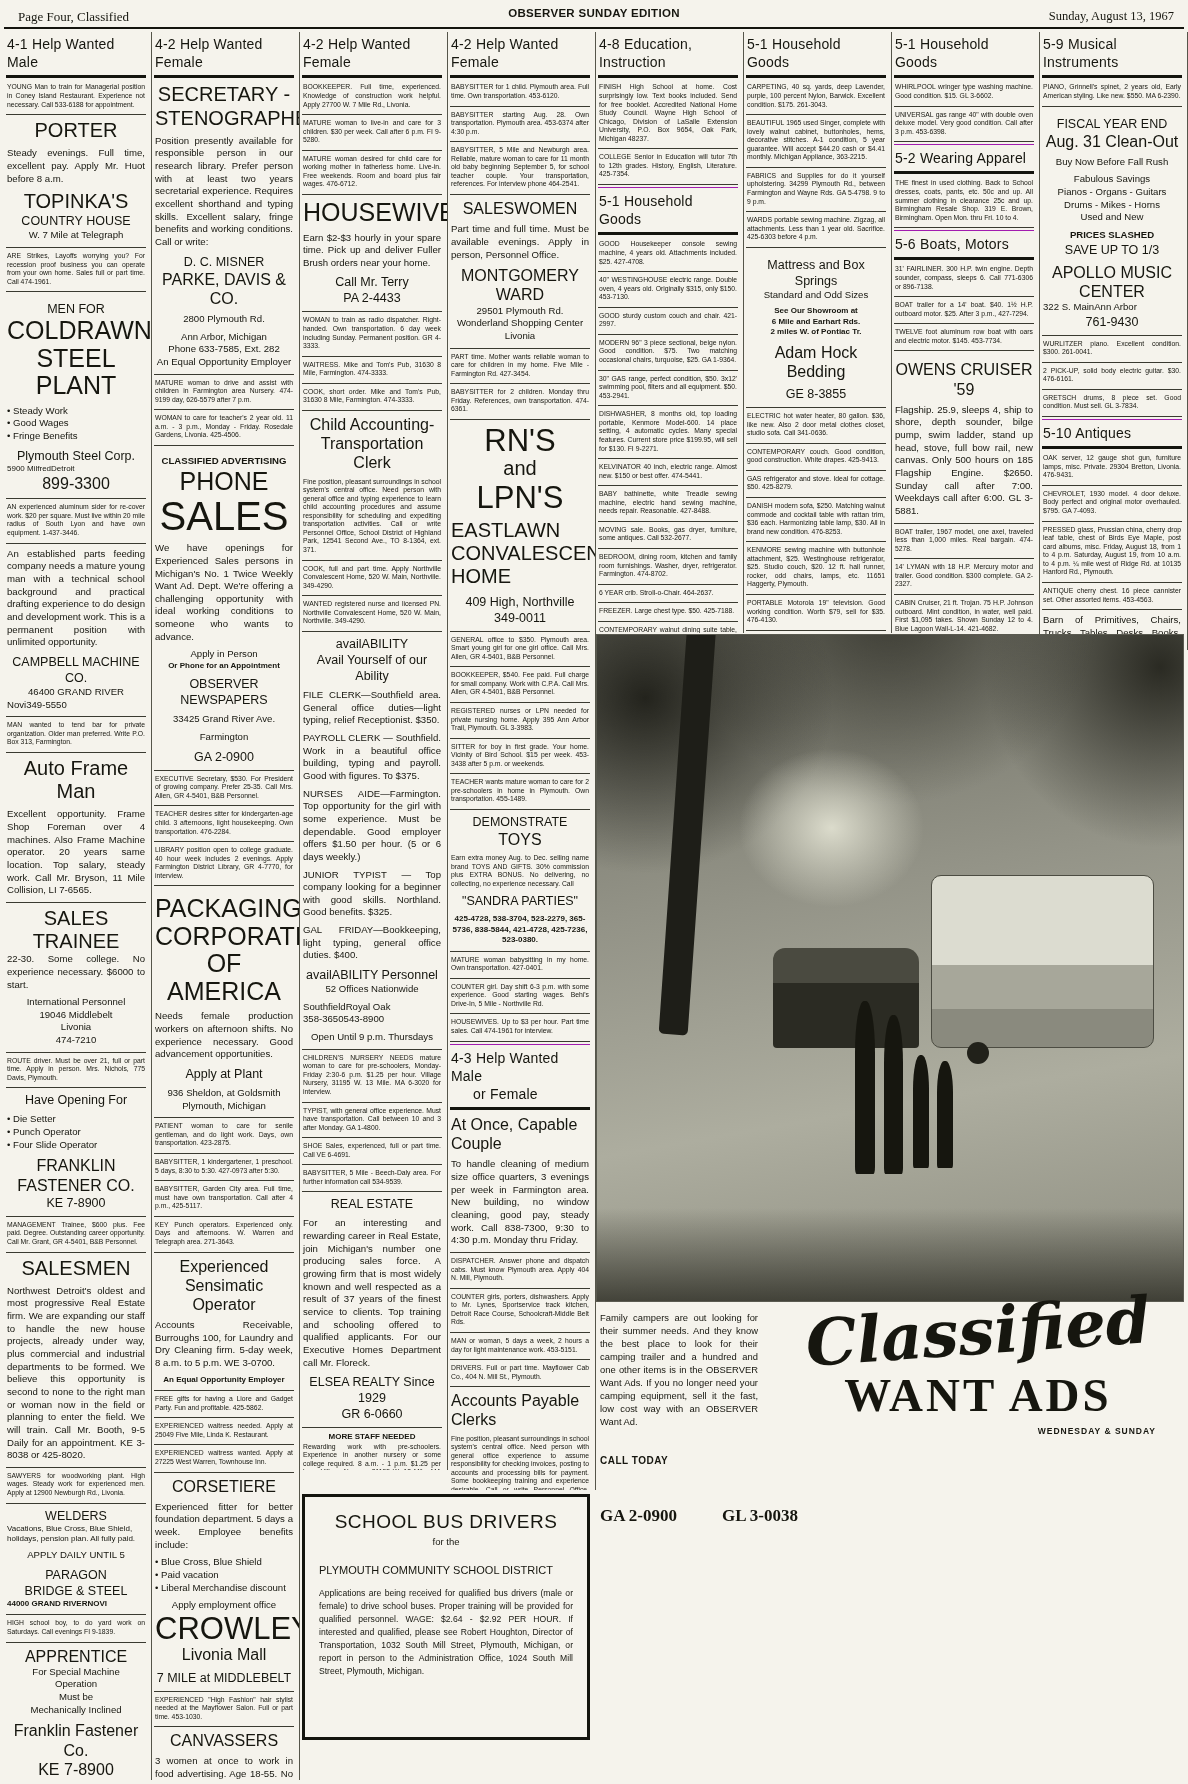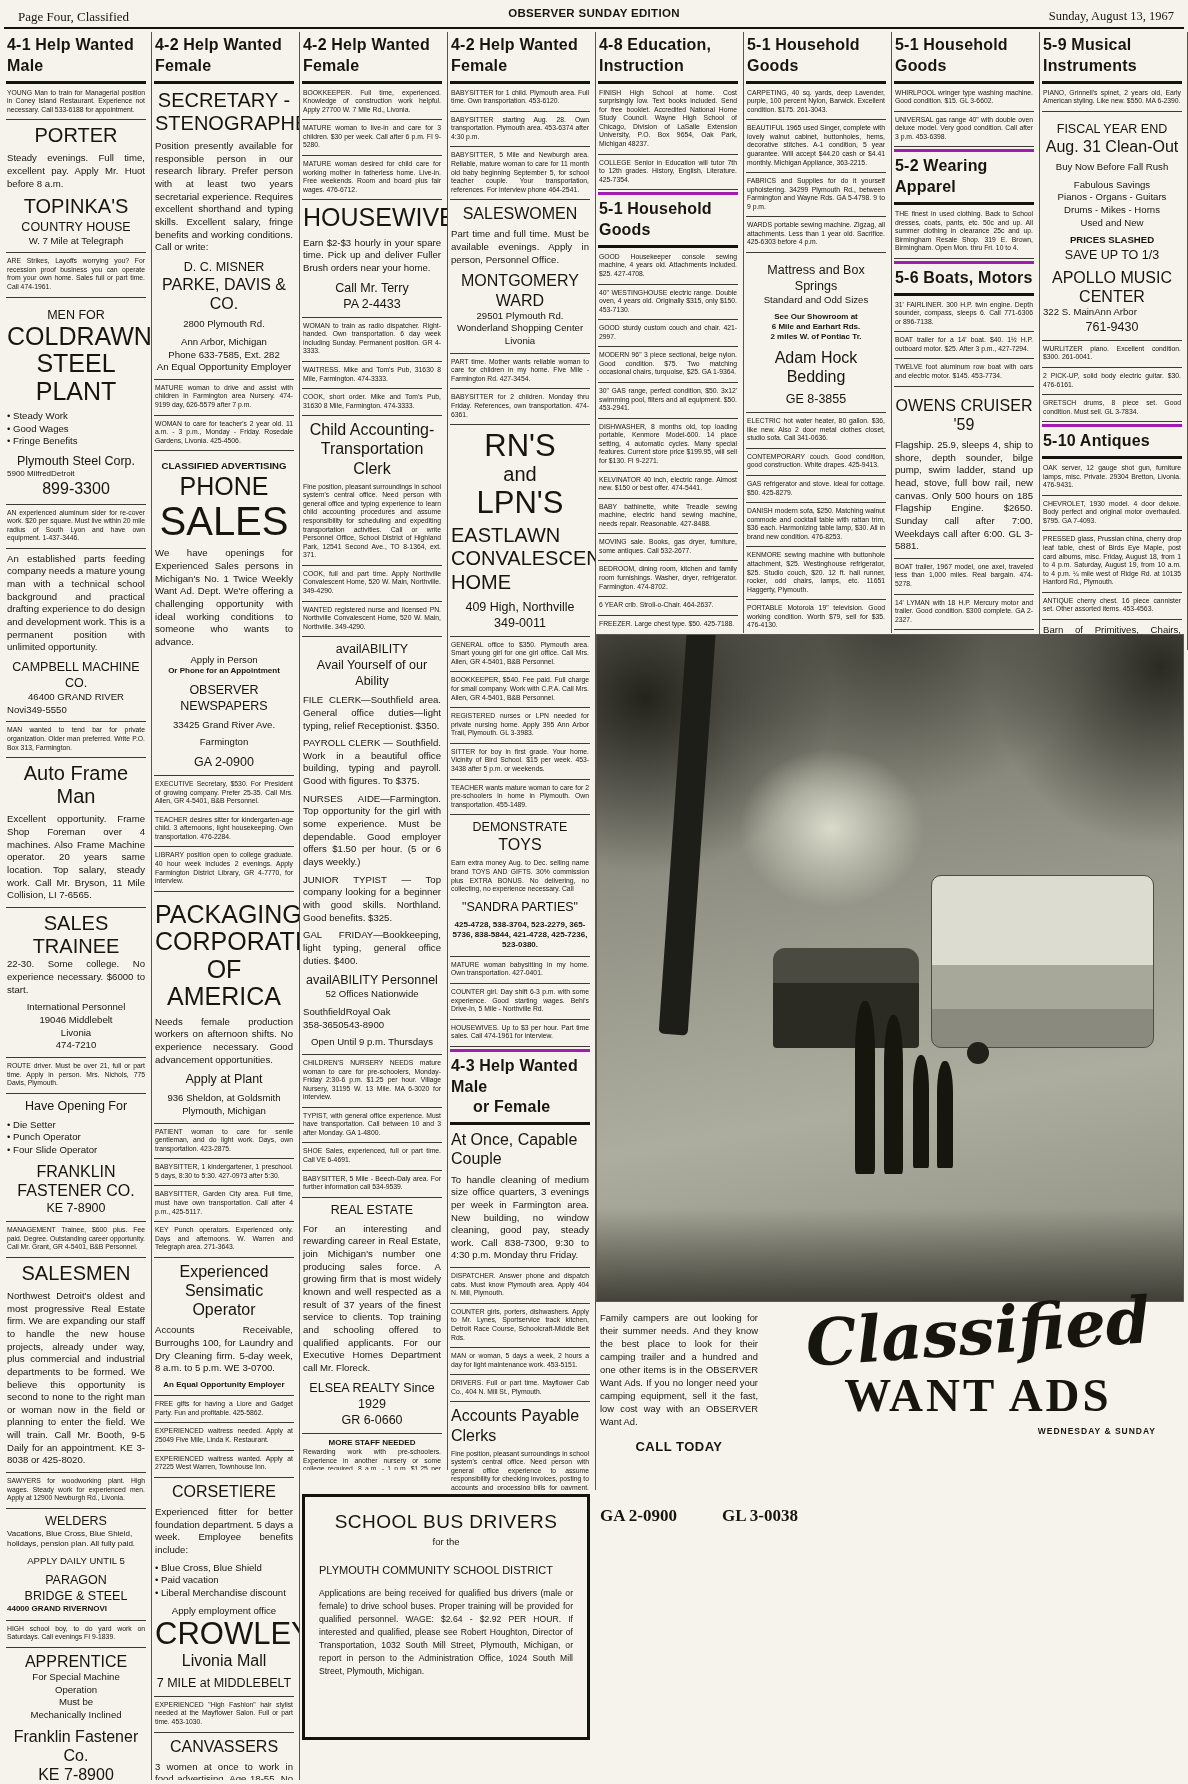--- a/index.html
+++ b/index.html
@@ -6,22 +6,22 @@
 html,body{width:1188px;height:1784px}
 body{position:relative;background:#f5f3ec;color:#16160f;font-family:"Liberation Sans",sans-serif;overflow:hidden}
 .masthead{position:absolute;top:0;left:0;width:100%;height:30px}
 .mast-left{position:absolute;left:18px;top:9px;font-family:"Liberation Serif",serif;font-size:13px}
 .mast-center{position:absolute;left:0;right:0;top:7px;text-align:center;font-weight:bold;font-size:11.5px;letter-spacing:.3px}
 .mast-right{position:absolute;right:14px;top:9px;font-family:"Liberation Serif",serif;font-size:12.5px}
 .mast-rule{position:absolute;left:4px;right:4px;top:27px;border-top:2.5px solid #14140e}
 .col{position:absolute;top:32px;width:148px;overflow:hidden;padding:0 5px 0 2px;border-right:1px solid #55554a}
 .col:last-of-type{border-right:none}
 .sec{border-bottom:3px solid #14140e;padding:3px 1px 4px;margin-bottom:1px}
-.sec:not(:first-child){border-top:3px solid #a21caf;margin-top:2px;padding-top:4px}
-.sec-t{font-size:16px;font-weight:bold;letter-spacing:.2px;line-height:1.15}
+.sec:not(:first-child){border-top:1px solid #a21caf;margin-top:2px;padding-top:4px}
+.sec-t{font-size:14px;font-weight:normal;letter-spacing:.2px;line-height:1.15}
 .sec-t + .sec-t{padding-left:22px}
 .ad{padding:4px 1px 5px;border-bottom:1px solid #3a3a30}
 .ln{line-height:1.3}
 .ln.xs{font-size:6.8px;line-height:1.26;text-align:justify}
 .ln.s{font-size:8px;line-height:1.3}
 .ln.m{font-size:9.6px;line-height:1.32}
 .ln.l{font-size:12.5px;line-height:1.28}
 .ln.xl{font-size:16px;line-height:1.2}
 .ln.xxl{font-size:20px;line-height:1.16}
 .ln.big{font-size:25px;line-height:1.1}
@@ -43,21 +43,21 @@
 .ph-car{position:absolute;left:30%;top:47%;width:25%;height:15%;background:linear-gradient(#4a4a40 0 35%,#2b2b23 35%);border-radius:12px 14px 4px 4px}
 .ph-fig{position:absolute;background:#16160f;border-radius:45% 45% 8% 8%/30% 30% 4% 4%}
 .f1{left:44%;top:55%;width:3.4%;height:26%}
 .f2{left:49%;top:57%;width:3.2%;height:24%}
 .f3{left:54%;top:63%;width:2.7%;height:17%}
 .f4{left:58%;top:64%;width:2.7%;height:16%}
 .ph-ground{position:absolute;left:0;right:0;bottom:0;height:14%;background:linear-gradient(rgba(38,38,30,0),rgba(38,38,30,.75))}
 
 .caption{position:absolute;left:600px;top:1312px;width:158px}
 .caption-text{font-size:9.4px;line-height:1.38;text-align:justify}
-.call-today{margin-top:10px;text-align:center;font-weight:bold;font-size:13px;letter-spacing:.5px}
+.call-today{margin-top:26px;text-align:left;font-weight:bold;font-size:10px;letter-spacing:.5px}
 .phones{position:absolute;left:600px;top:1506px;width:198px;display:flex;justify-content:space-between;font-family:"Liberation Serif",serif;font-weight:bold;font-size:17px}
 
 .wantads{position:absolute;left:772px;top:1300px;width:412px;text-align:center}
 .wa-script{font-family:"DejaVu Serif",serif;font-style:italic;font-weight:bold;font-size:64px;line-height:1;transform:rotate(-4deg)}
 .wa-main{font-family:"Liberation Serif",serif;font-weight:bold;font-size:47px;letter-spacing:3px;line-height:1;margin-top:8px}
 .wa-sub{font-size:8.5px;font-weight:bold;letter-spacing:1px;text-align:right;padding-right:28px;margin-top:7px}
 
 .schoolbus{position:absolute;left:302px;top:1494px;width:288px;height:246px;border:3px solid #14140e;padding:14px 14px 8px}
 .sb-title{font-size:19px;text-align:center;letter-spacing:.5px}
 .sb-for{font-size:9.5px;text-align:center;margin-top:3px}

